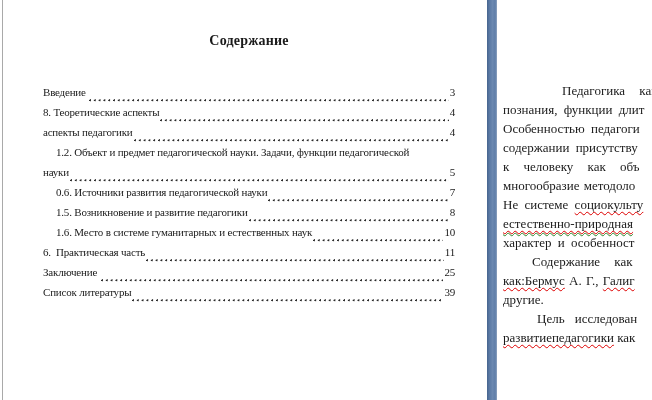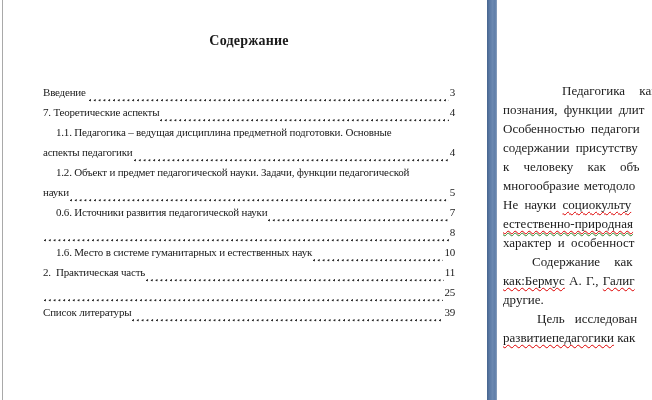--- a/index.html
+++ b/index.html
@@ -57,46 +57,45 @@
     text-underline-offset:3.5px;text-decoration-skip-ink:none;
   }
 </style>
 </head>
 <body>
 
 <div class="left-page">
   <div class="toc-title">Содержание</div>
   <div class="toc-list">
     <div class="toc-row"><span class="toc-text">Введение </span><span class="leader"></span><span class="toc-page-num">3</span></div>
-    <div class="toc-row"><span class="toc-text">7. Теоретические аспекты</span><span class="leader"></span><span class="toc-page-num">4</span></div>
-    <div class="toc-row ind nolead"><span class="toc-text">1.1. Педагогика – ведущая дисциплина предметной подготовки. Основные</span><span class="toc-page-num"></span></div>
+    <div class="toc-row"><span class="toc-text">8. Теоретические аспекты</span><span class="leader"></span><span class="toc-page-num">4</span></div>
     <div class="toc-row"><span class="toc-text">аспекты педагогики</span><span class="leader"></span><span class="toc-page-num">4</span></div>
     <div class="toc-row ind nolead"><span class="toc-text">1.2. Объект и предмет педагогической науки. Задачи, функции педагогической</span><span class="toc-page-num"></span></div>
     <div class="toc-row"><span class="toc-text">науки</span><span class="leader"></span><span class="toc-page-num">5</span></div>
     <div class="toc-row ind"><span class="toc-text">0.6. Источники развития педагогической науки</span><span class="leader"></span><span class="toc-page-num">7</span></div>
-    <div class="toc-row ind"><span class="leader"></span><span class="toc-page-num">8</span></div>
+    <div class="toc-row ind"><span class="toc-text">1.5. Возникновение и развитие педагогики</span><span class="leader"></span><span class="toc-page-num">8</span></div>
     <div class="toc-row ind"><span class="toc-text">1.6. Место в системе гуманитарных и естественных наук</span><span class="leader"></span><span class="toc-page-num">10</span></div>
-    <div class="toc-row"><span class="toc-text">2.  Практическая часть</span><span class="leader"></span><span class="toc-page-num">11</span></div>
-    <div class="toc-row"><span class="leader"></span><span class="toc-page-num">25</span></div>
+    <div class="toc-row"><span class="toc-text">6.  Практическая часть</span><span class="leader"></span><span class="toc-page-num">11</span></div>
+    <div class="toc-row"><span class="toc-text">Заключение </span><span class="leader"></span><span class="toc-page-num">25</span></div>
     <div class="toc-row"><span class="toc-text">Список литературы</span><span class="leader"></span><span class="toc-page-num">39</span></div>
   </div>
   <div class="left-page-edge"></div>
 </div>
 
 <div class="page-gap"></div>
 
 <div class="right-page">
   <div class="rp-text">
     <div class="rp-line ind-lg ws3"><span>Педагогика как</span></div>
     <div class="rp-line ws1"><span>познания, функции длит</span></div>
     <div class="rp-line ws1"><span>Особенностью педагоги</span></div>
     <div class="rp-line ws1"><span>содержании присутству</span></div>
     <div class="rp-line ws3"><span>к человеку как объ</span></div>
     <div class="rp-line ws0"><span>многообразие методоло</span></div>
-    <div class="rp-line ws1"><span>Не науки </span><span class="sp">социокульту</span></div>
+    <div class="rp-line ws1"><span>Не системе </span><span class="sp">социокульту</span></div>
     <div class="rp-line"><span class="sp"><span class="gr">естественно-природная</span></span></div>
     <div class="rp-line ws1"><span>характер и особенност</span></div>
     <div class="rp-line ind-sm ws3"><span>Содержание как</span></div>
     <div class="rp-line ws0"><span class="sp">как:Бермус</span><span> А. Г., </span><span class="sp">Галиг</span></div>
     <div class="rp-line"><span>другие.</span></div>
     <div class="rp-line ind-md ws2"><span>Цель исследован</span></div>
     <div class="rp-line"><span class="sp">развитиепедагогики</span><span> как</span></div>
   </div>
 </div>
 

